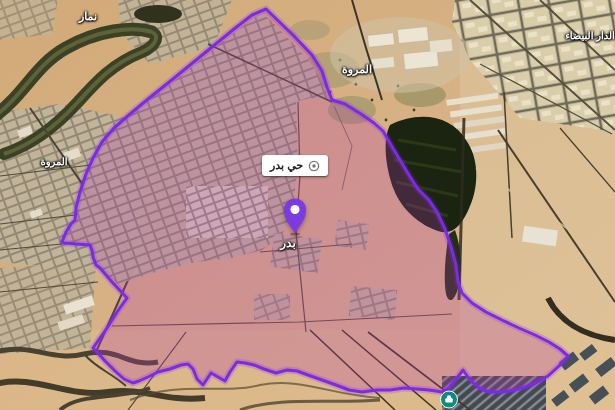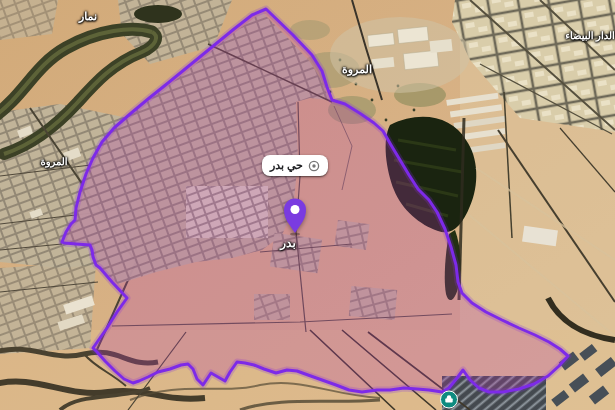--- a/index.html
+++ b/index.html
@@ -1,29 +1,29 @@
 <!DOCTYPE html>
 <html lang="ar"><head>
 <meta charset="utf-8">
 <style>
   html,body{margin:0;padding:0;background:#222;}
   .stage{
     position:relative;width:615px;height:410px;overflow:hidden;
-    font-family:Liberation Serif, serif;
+    font-family:Liberation Sans, sans-serif;
     background:#a16207;
   }
   .stage svg.terrain{position:absolute;left:0;top:0;}
   .map-label{
     position:absolute;color:#fff;font-weight:700;text-align:center;
     text-shadow:0 1px 2px rgba(0,0,0,.95),0 0 3px rgba(0,0,0,.85),1px 0 2px rgba(0,0,0,.8),-1px 0 2px rgba(0,0,0,.8);
     letter-spacing:.2px;direction:rtl;white-space:nowrap;cursor:pointer;
   }
   .chip{
     position:absolute;display:inline-flex;align-items:center;gap:5px;
-    background:#ffffff;border-radius:8px;height:21px;padding:0 8px;
+    background:#ffffff;border-radius:3px;height:21px;padding:0 8px;
     box-shadow:0 1px 3px rgba(0,0,0,.45),0 1px 1px rgba(0,0,0,.25);
     font-size:11px;font-weight:700;color:#202124;direction:rtl;cursor:pointer;
   }
   .chip svg{flex:0 0 auto;}
   .pin{position:absolute;cursor:pointer;filter:drop-shadow(0 2px 2px rgba(0,0,0,.35));}
   .poi{position:absolute;cursor:pointer;}
 </style>
 </head>
 <body>
 

